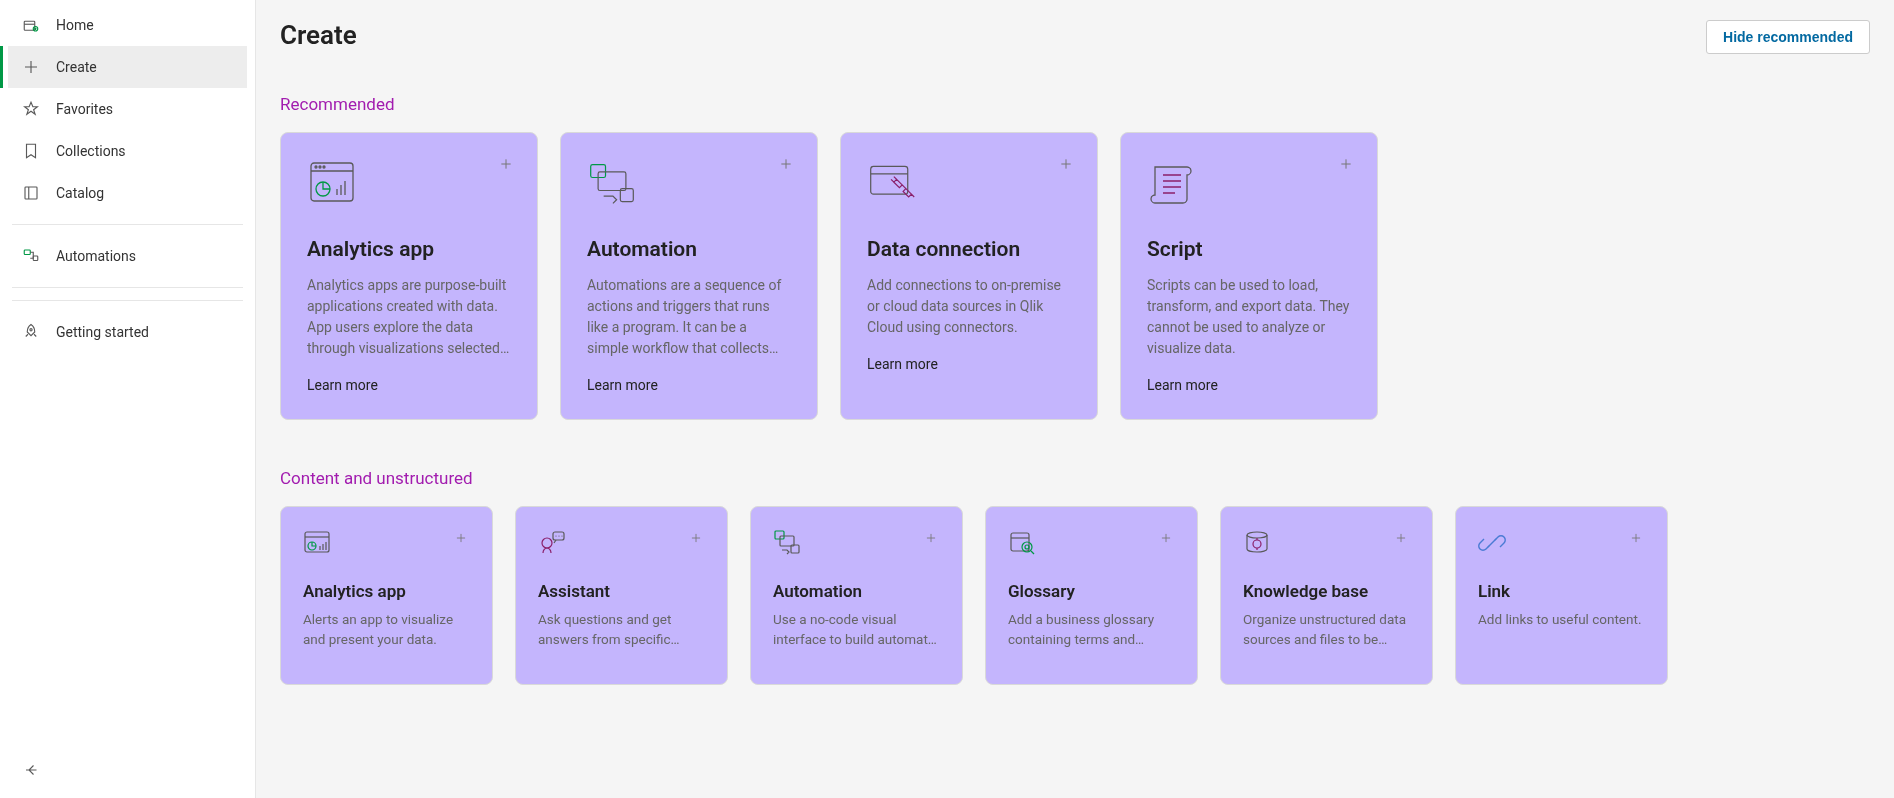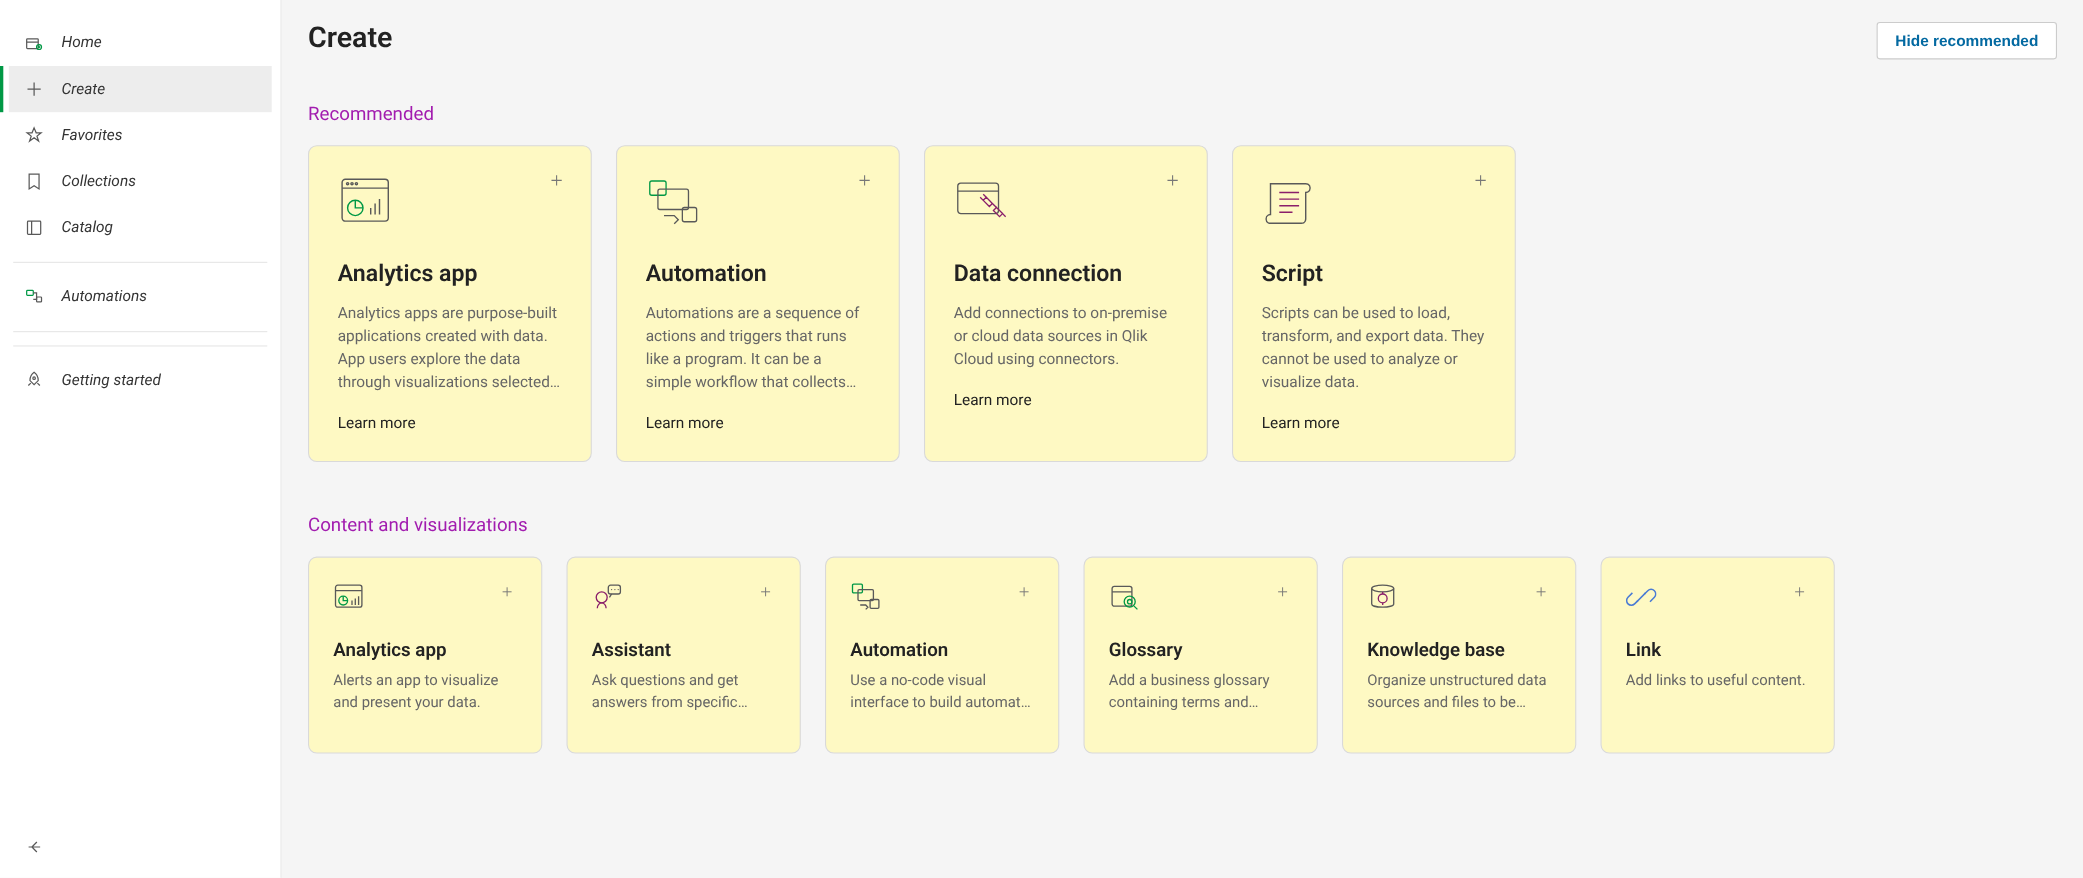--- a/index.html
+++ b/index.html
@@ -9,25 +9,24 @@
     color: #333;
     width: 1894px;
     height: 798px;
     overflow: hidden;
     display: flex;
   }
   .sidebar {
     width: 256px;
     background: #fff;
     border-right: 1px solid #e6e6e6;
-    padding-top: 14px;
+    padding-top: 0;
     display: flex;
     flex-direction: column;
     position: relative;
-    font-style: italic;
   }
   .nav-group {
     padding: 4px 8px;
   }
   .nav-item {
     display: flex;
     align-items: center;
     gap: 16px;
     padding: 12px 14px;
     border-radius: 4px;
@@ -101,21 +100,21 @@
     color: #a21caf;
     margin-bottom: 18px;
   }
   .cards {
     display: flex;
     gap: 22px;
     margin-bottom: 48px;
     flex-wrap: nowrap;
   }
   .card {
-    background: #fef9c3;
+    background: #c4b5fd;
     border: 1px solid #d9d9d9;
     border-radius: 8px;
     padding: 26px;
     width: 258px;
     display: flex;
     flex-direction: column;
     position: relative;
   }
   .card.small { width: 213px; padding: 22px; }
   .card .add-btn {
@@ -327,21 +326,21 @@
           <path d="M16 16h18M16 22h18M16 28h18M16 34h12" stroke="#8a1f6a"></path>
         </svg>
       </div>
       <div class="card-title">Script</div>
       <div class="card-desc">Scripts can be used to load, transform, and export data. They cannot be used to analyze or visualize data.</div>
       <div class="learn-more">Learn more</div>
     </div>
 
   </div>
 
-  <div class="section-title">Content and visualizations</div>
+  <div class="section-title">Content and unstructured</div>
   <div class="cards">
 
     <div class="card small">
       <div class="add-btn">
         <svg width="14" height="14" viewBox="0 0 24 24" stroke="#777" stroke-width="1.5">
             <path d="M12 5v14M5 12h14"></path>
           </svg>
       </div>
       <div class="card-icon">
         <svg width="28" height="28" viewBox="0 0 28 28" fill="none" stroke="#595959" stroke-width="1.2">

